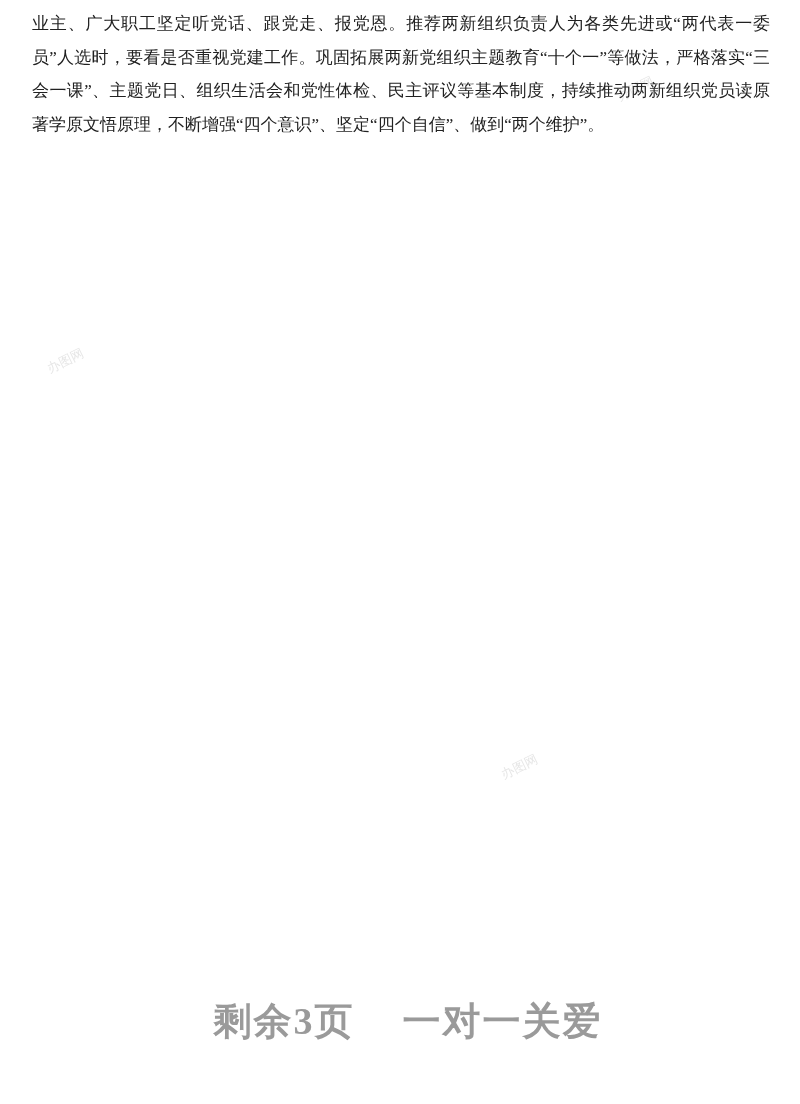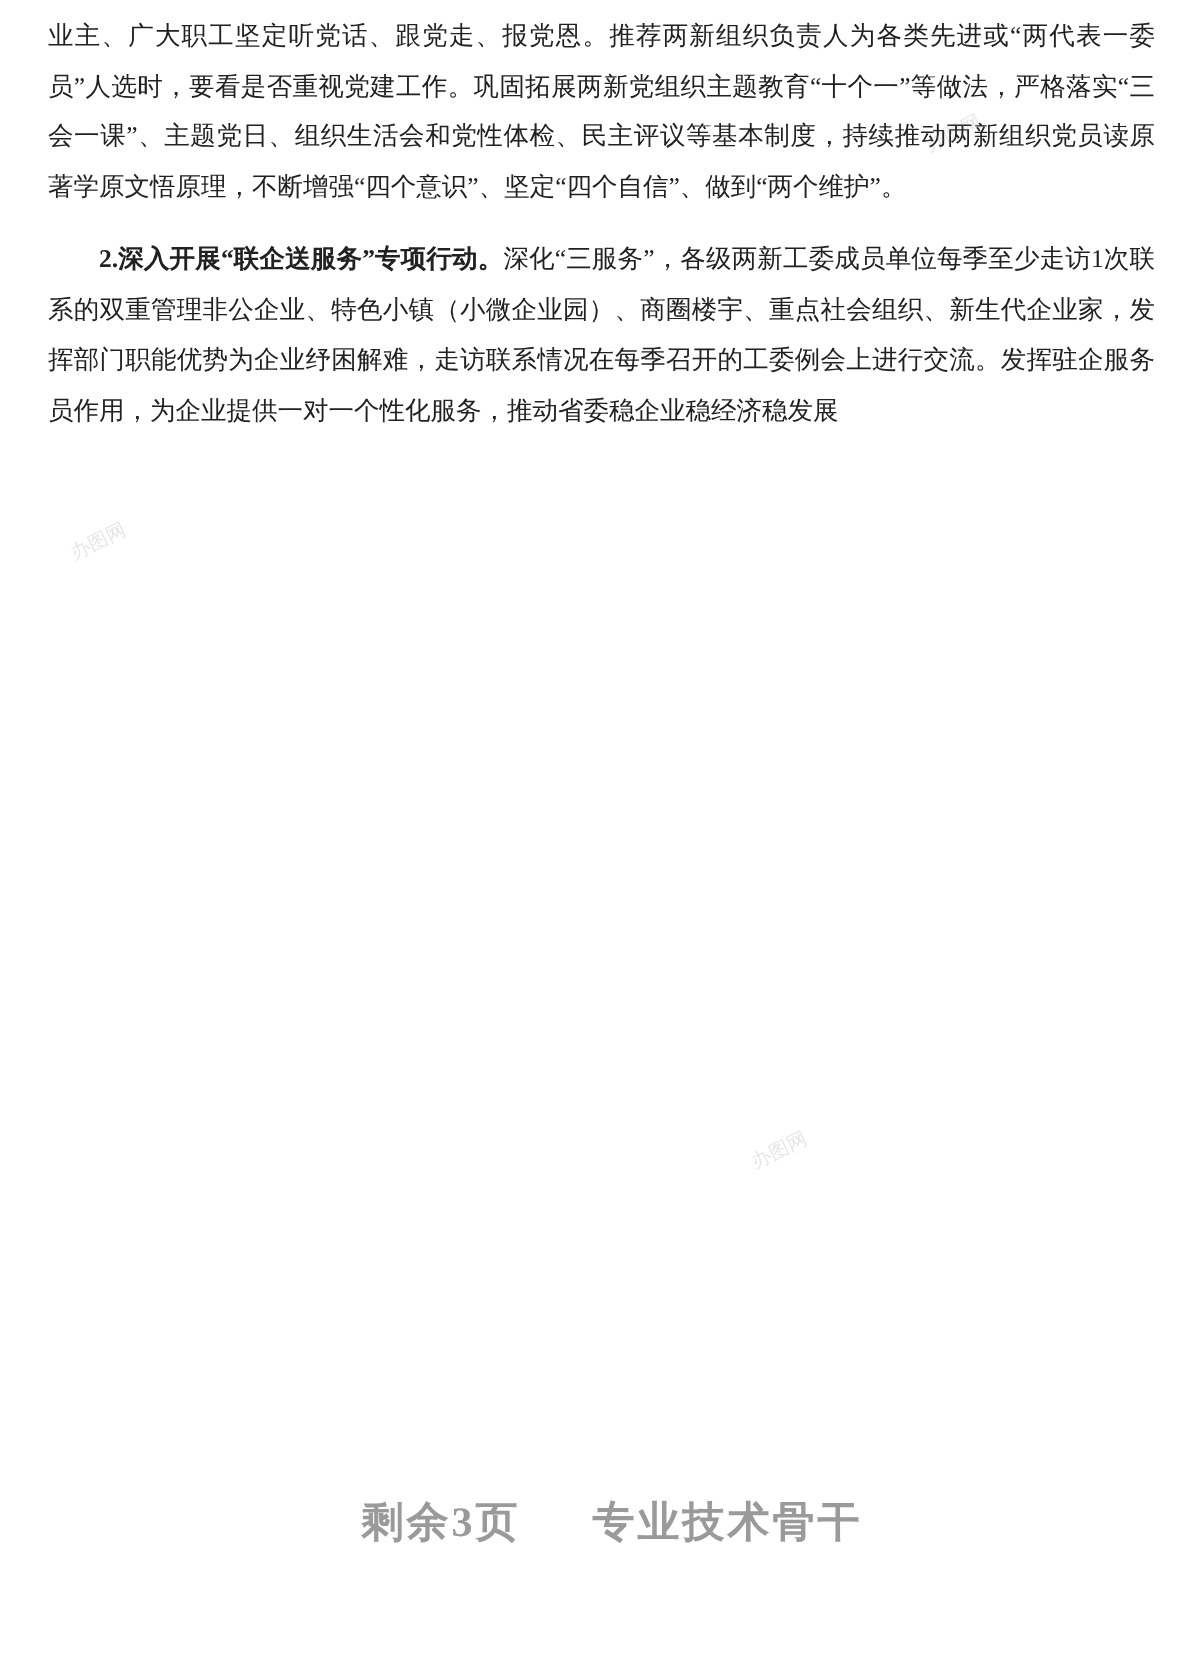--- a/index.html
+++ b/index.html
@@ -27,21 +27,21 @@
     color: #212121;
   }
   .para.indent { text-indent: 2em; }
   .para .lead { font-weight: bold; }
   .para.heading { font-weight: bold; }
   .footer {
     position: absolute;
     left: 16px; right: 0; top: 996px;
     display: flex; justify-content: center; align-items: flex-start;
     gap: 48px;
-    font-size: 28px;
+    font-size: 38px;
     font-weight: bold;
     color: #9a9a9a;
     letter-spacing: 2px;
   }
   .watermark {
     position: absolute;
     font-size: 13px;
     color: #8f8f8f;
     opacity: 0.22;
     transform: rotate(-26deg);
@@ -58,26 +58,25 @@
 <div class="page">
 
   <div class="content">
 
     <p class="para"><span class="lead"></span><span>业主、广大职工坚定听党话、跟党走、报党恩。推荐两新组织负责人为各类先进或“两代表一委员”人选时，要看是否重视党建工作。巩固拓展两新党组织主题教育“十个一”等做法，严格落实“三会一课”、主题党日、组织生活会和党性体检、民主评议等基本制度，持续推动两新组织党员读原著学原文悟原理，不断增强“四个意识”、坚定“四个自信”、做到“两个维护”。</span></p>
 
 
 
 
 
-    <p class="para indent"><span class="lead">2.深入开展“联企送服务”专项行动。</span><span>深化“三服务”，各级两新工委成员单位每季至少走访1次联系的双重管理非公企业、特色小镇（小微企业园）、商圈楼宇、重点社会组织、新生代企业家，发挥部门职能优势为企业纾困解难，走访联系情况在每季召开的工委例会上进行交流。发挥驻企服务员作用，为企业提供一对一个性化服务，推动省委稳企业稳经济稳发展</span></p>
 
   </div>
 
   <span class="watermark wm-1">办图网</span>
   <span class="watermark wm-2">办图网</span>
   <span class="watermark wm-3">办图网</span>
 
   <div class="footer">
     <span>剩余3页</span>
-    <span>专业技术骨干</span>
+    <span>一对一关爱</span>
   </div>
 
 </div>
 
 </body></html>

